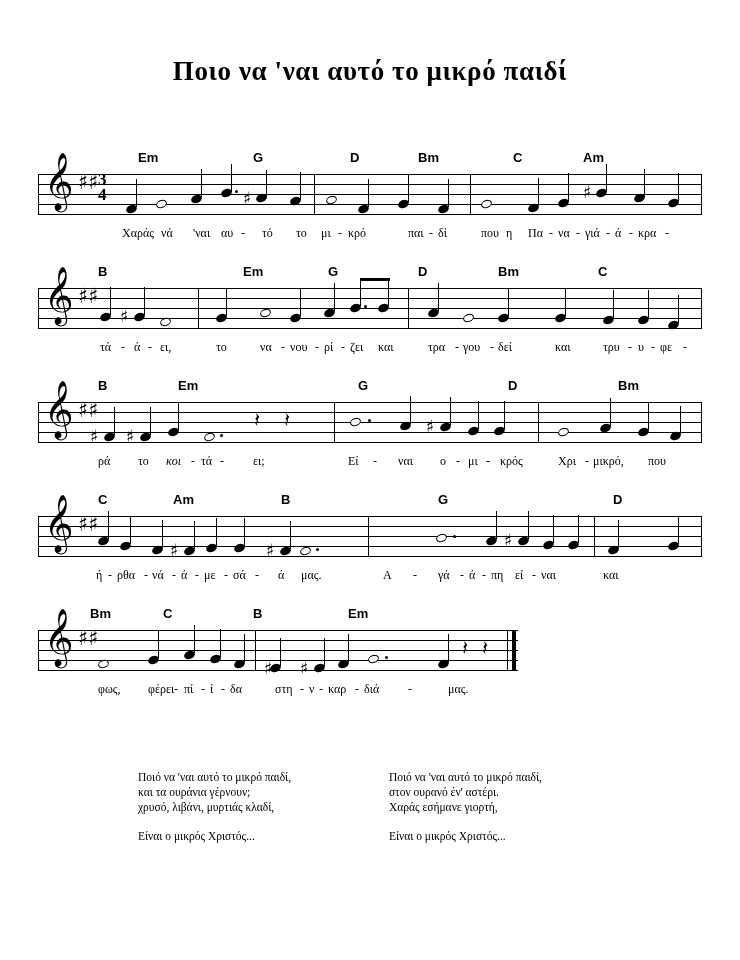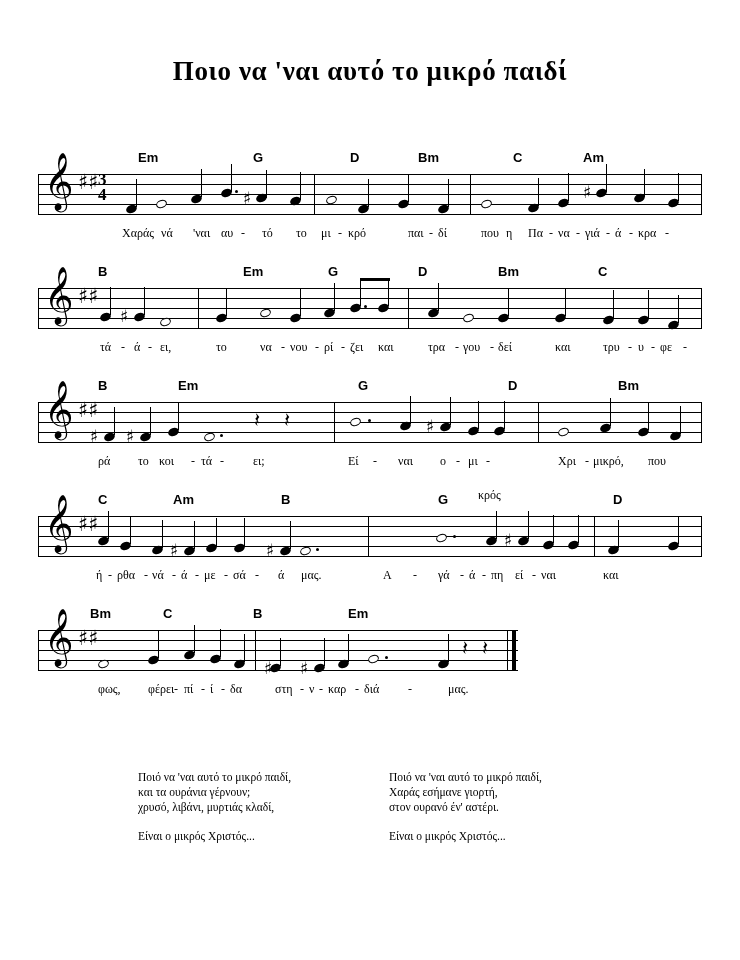--- a/index.html
+++ b/index.html
@@ -408,33 +408,33 @@
     <div class="stem" style="left:610px;top:22px;"></div>
     <div class="note" style="left:632px;top:52px;"></div>
     <div class="stem" style="left:642px;top:26px;"></div>
 
     <div class="barline" style="left:296px;"></div>
     <div class="barline" style="left:500px;"></div>
     <div class="barline" style="left:663px;"></div>
 
     <div class="lyric" style="left:60px;">ρά</div>
     <div class="lyric" style="left:100px;">το</div>
-    <div class="lyric" style="left:121px;">κοι</div>
+    <div class="lyric" style="left:128px;font-style:italic;">κοι</div>
     <div class="lyric" style="left:153px;">-</div>
     <div class="lyric" style="left:163px;">τά</div>
     <div class="lyric" style="left:182px;">-</div>
     <div class="lyric" style="left:215px;">ει;</div>
     <div class="lyric" style="left:310px;">Εί</div>
     <div class="lyric" style="left:335px;">-</div>
     <div class="lyric" style="left:360px;">ναι</div>
     <div class="lyric" style="left:402px;">ο</div>
     <div class="lyric" style="left:418px;">-</div>
     <div class="lyric" style="left:430px;">μι</div>
     <div class="lyric" style="left:448px;">-</div>
-    <div class="lyric" style="left:440px;margin-top:34px;">κρός</div>
+    <div class="lyric" style="left:462px;">κρός</div>
     <div class="lyric" style="left:520px;">Χρι</div>
     <div class="lyric" style="left:547px;">-</div>
     <div class="lyric" style="left:555px;">μικρό,</div>
     <div class="lyric" style="left:610px;">που</div>
   </div>
 
   <div class="system" id="sys4" style="top:494px;">
     <div class="staff">
       <div class="line l0"></div>
         <div class="line l1"></div>
@@ -589,22 +589,22 @@
         <div class="verse-line">και τα ουράνια γέρνουν;</div>
         <div class="verse-line">χρυσό, λιβάνι, μυρτιάς κλαδί,</div>
       </div>
       <div class="verse-block">
         <div class="verse-line">Είναι ο μικρός Χριστός...</div>
       </div>
     </div>
     <div class="verse-col">
       <div class="verse-block">
         <div class="verse-line">Ποιό να 'ναι αυτό το μικρό παιδί,</div>
+        <div class="verse-line">στον ουρανό έν' αστέρι.</div>
         <div class="verse-line">Χαράς εσήμανε γιορτή,</div>
-        <div class="verse-line">στον ουρανό έν' αστέρι.</div>
       </div>
       <div class="verse-block">
         <div class="verse-line">Είναι ο μικρός Χριστός...</div>
       </div>
     </div>
   </div>
 
 </div>
 
 </body></html>

